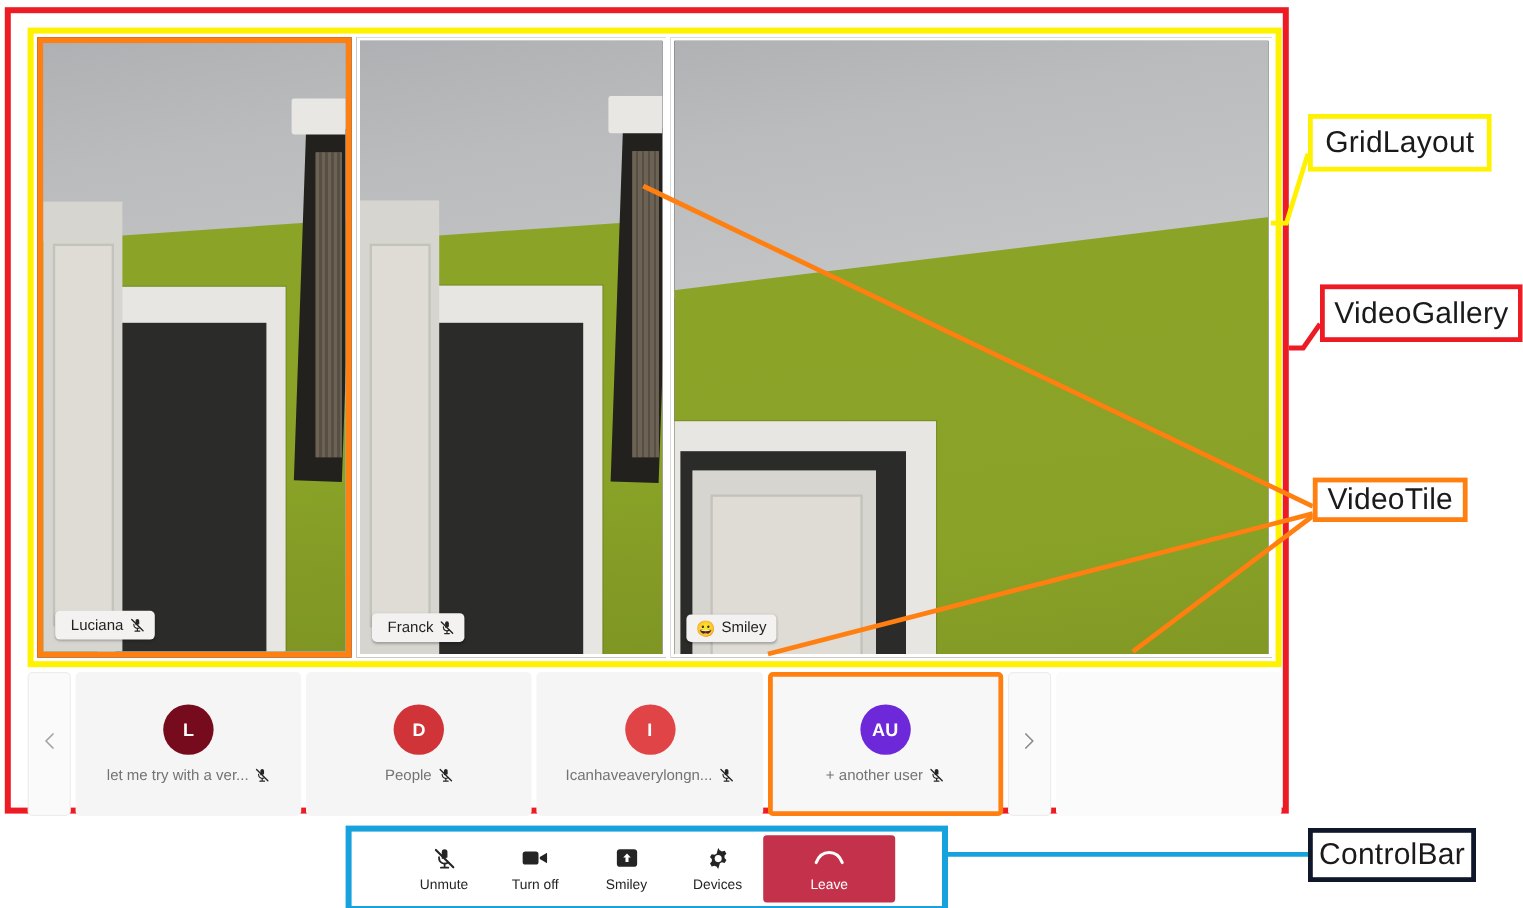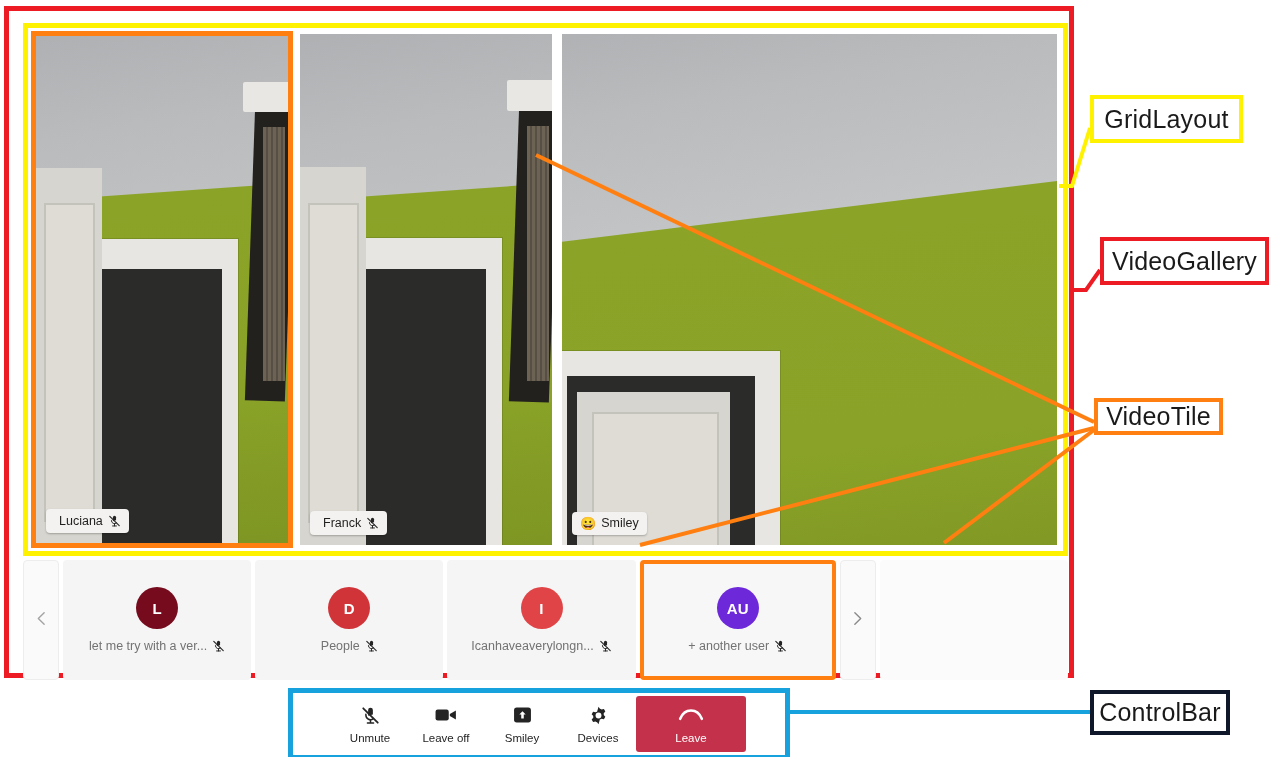--- a/index.html
+++ b/index.html
@@ -526,21 +526,21 @@
         <span>Unmute</span>
       </div>
 
       <div class="ctrl">
         <span class="glyph">
           <svg viewBox="0 0 20 14" width="22" height="16">
             <rect x="0.5" y="2" width="12" height="10" rx="2" fill="#242424"></rect>
             <path d="M13.5 6.2 19 3v8l-5.5-3.2z" fill="#242424"></path>
           </svg>
         </span>
-        <span>Leave off</span>
+        <span>Turn off</span>
       </div>
 
       <div class="ctrl">
         <span class="glyph">
           <svg viewBox="0 0 18 16" width="19" height="18">
             <rect x="1" y="1" width="16" height="14" rx="2.5" fill="#242424"></rect>
             <path d="M9 4.4l3 3.2H10.2v3.6H7.8V7.6H6L9 4.4z" fill="#ffffff"></path>
           </svg>
         </span>
         <span>Smiley</span>

